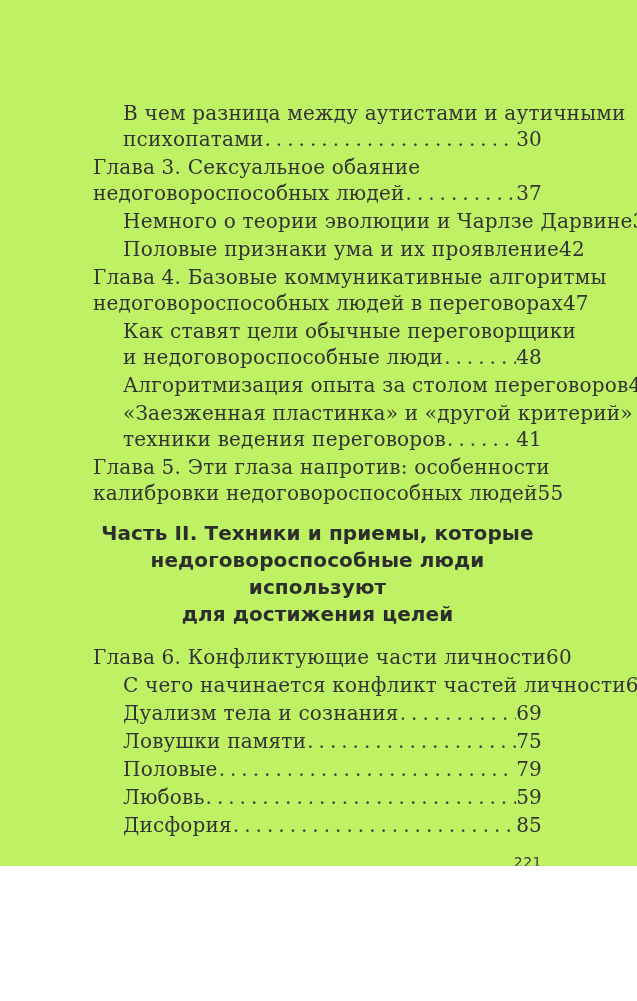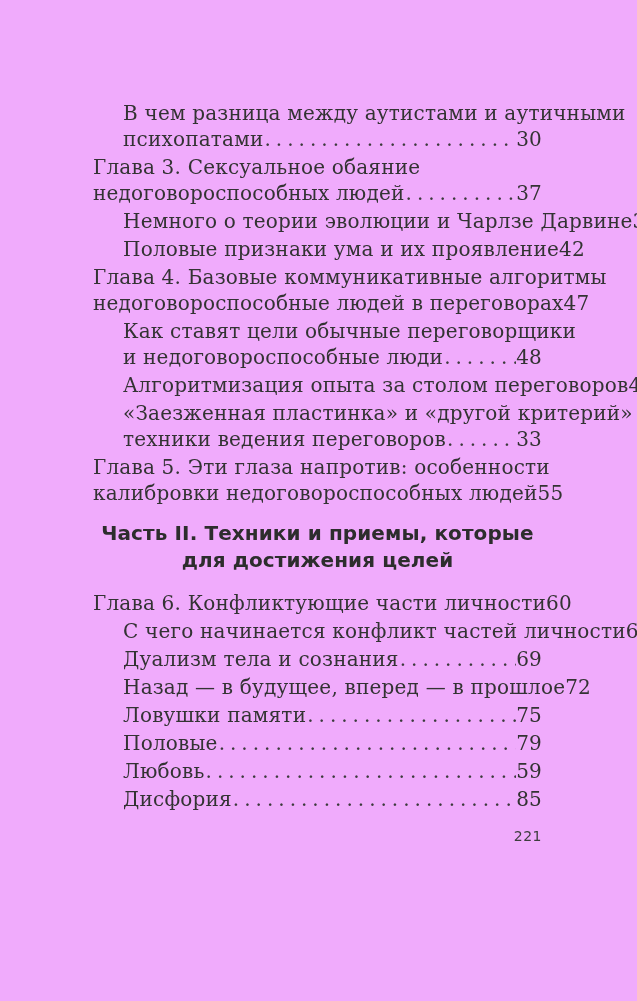--- a/index.html
+++ b/index.html
@@ -3,24 +3,24 @@
 <meta charset="utf-8">
 <style>
   html, body {
     margin: 0;
     padding: 0;
     background: #ffffff;
   }
   .page {
     position: relative;
     width: 637px;
-    height: 1001px;
+    height: 866px;
     box-sizing: border-box;
     padding: 100px 95px 8px 93px;
-    background: #f0abfc;
+    background: #bef264;
     font-family: "DejaVu Serif", "Liberation Serif", serif;
     color: #333333;
     overflow: hidden;
   }
   .toc-section { display: block; }
   .toc-entry {
     margin-bottom: 2px;
     font-size: 20px;
   }
   .toc-entry.sub { padding-left: 30px; }
@@ -101,21 +101,21 @@
         <div class="toc-entry sub">
           <div class="toc-row last">
             <span class="toc-text">Половые признаки ума и их проявление</span>
             <span class="dots"></span>
             <span class="toc-page">42</span>
           </div>
         </div>
         <div class="toc-entry">
           <div class="toc-row"><span class="toc-text">Глава 4. Базовые коммуникативные алгоритмы</span></div>
           <div class="toc-row last">
-            <span class="toc-text">недоговороспособные людей в переговорах</span>
+            <span class="toc-text">недоговороспособных людей в переговорах</span>
             <span class="dots"></span>
             <span class="toc-page">47</span>
           </div>
         </div>
         <div class="toc-entry sub">
           <div class="toc-row"><span class="toc-text">Как ставят цели обычные переговорщики</span></div>
           <div class="toc-row last">
             <span class="toc-text">и недоговороспособные люди</span>
             <span class="dots"></span>
             <span class="toc-page">48</span>
@@ -126,35 +126,36 @@
             <span class="toc-text">Алгоритмизация опыта за столом переговоров</span>
             <span class="dots"></span>
             <span class="toc-page">49</span>
           </div>
         </div>
         <div class="toc-entry sub">
           <div class="toc-row"><span class="toc-text">«Заезженная пластинка» и «другой критерий»</span></div>
           <div class="toc-row last">
             <span class="toc-text">техники ведения переговоров</span>
             <span class="dots"></span>
-            <span class="toc-page">33</span>
+            <span class="toc-page">41</span>
           </div>
         </div>
         <div class="toc-entry">
           <div class="toc-row"><span class="toc-text">Глава 5. Эти глаза напротив: особенности</span></div>
           <div class="toc-row last">
             <span class="toc-text">калибровки недоговороспособных людей</span>
             <span class="dots"></span>
             <span class="toc-page">55</span>
           </div>
         </div>
       </section>
 
     <h2 class="part-heading">
       <span class="ph-line">Часть II. Техники и приемы, которые</span>
+      <span class="ph-line">недоговороспособные люди используют</span>
       <span class="ph-line">для достижения целей</span>
     </h2>
 
     <section class="toc-section">
         <div class="toc-entry">
           <div class="toc-row last">
             <span class="toc-text">Глава 6. Конфликтующие части личности</span>
             <span class="dots"></span>
             <span class="toc-page">60</span>
           </div>
@@ -164,27 +165,20 @@
             <span class="toc-text">С чего начинается конфликт частей личности</span>
             <span class="dots"></span>
             <span class="toc-page">61</span>
           </div>
         </div>
         <div class="toc-entry sub">
           <div class="toc-row last">
             <span class="toc-text">Дуализм тела и сознания</span>
             <span class="dots"></span>
             <span class="toc-page">69</span>
-          </div>
-        </div>
-        <div class="toc-entry sub">
-          <div class="toc-row last">
-            <span class="toc-text">Назад — в будущее, вперед — в прошлое</span>
-            <span class="dots"></span>
-            <span class="toc-page">72</span>
           </div>
         </div>
         <div class="toc-entry sub">
           <div class="toc-row last">
             <span class="toc-text">Ловушки памяти</span>
             <span class="dots"></span>
             <span class="toc-page">75</span>
           </div>
         </div>
         <div class="toc-entry sub">

